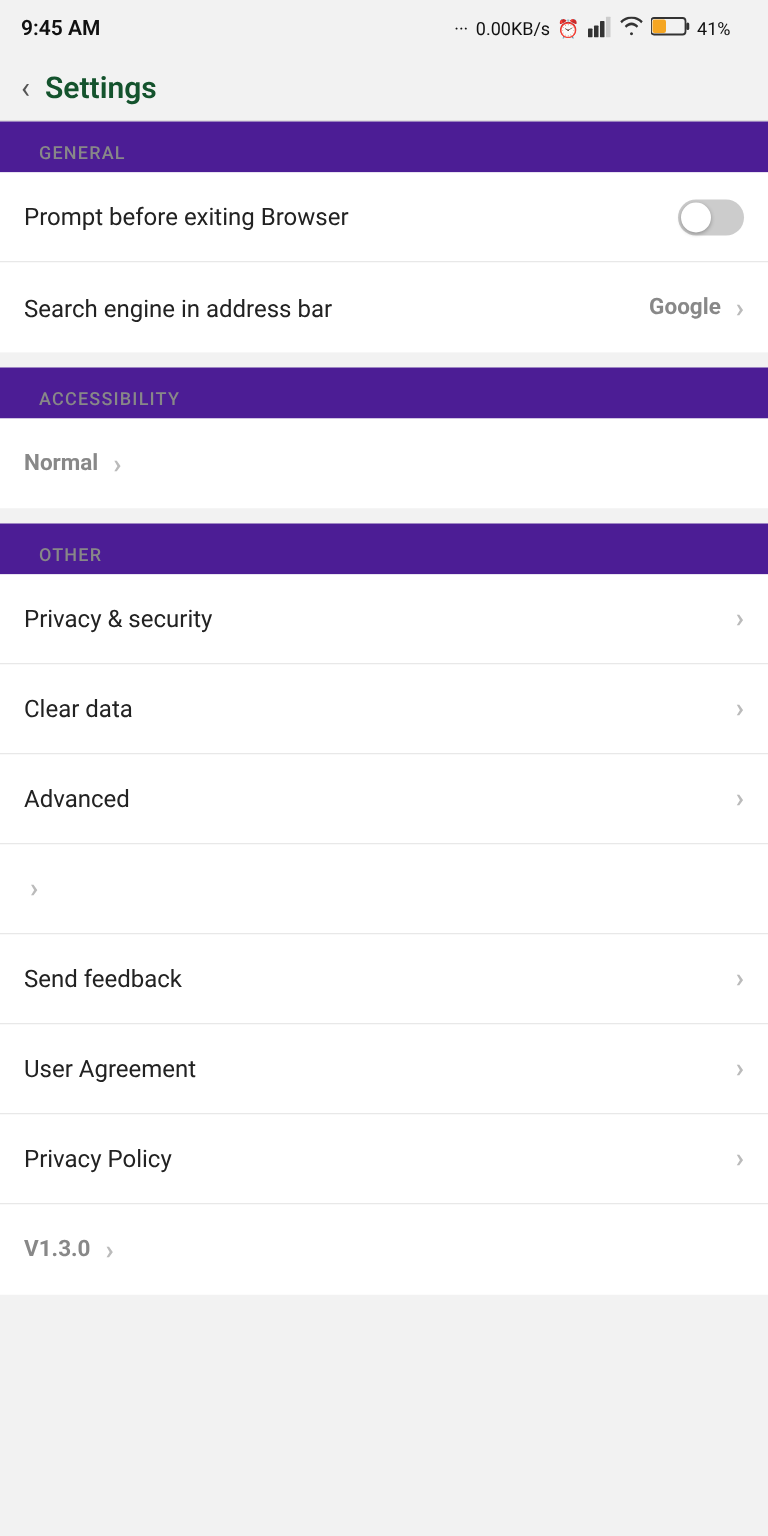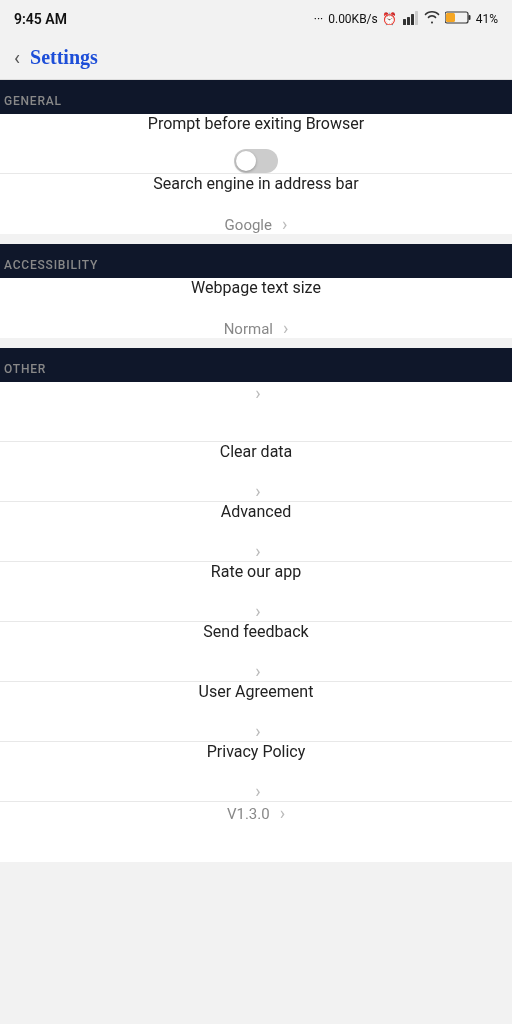--- a/index.html
+++ b/index.html
@@ -12,21 +12,21 @@
       font-size: 16px;
       color: #222;
     }
 
     
     .status-bar {
       background: #f2f2f2;
       display: flex;
       justify-content: space-between;
       align-items: center;
-      padding: 6px 14px 4px 14px;
+      padding: 6px 25px 4px 14px;
       height: 36px;
     }
     .status-time {
       font-size: 14px;
       font-weight: 600;
       color: #111;
     }
     .status-right {
       display: flex;
       align-items: center;
@@ -45,64 +45,63 @@
     }
     .back-arrow {
       font-size: 20px;
       color: #555;
       margin-right: 10px;
       line-height: 1;
     }
     .header-title {
       font-size: 20px;
       font-weight: 600;
-      color: #1d4ed8;
-      font-family: Liberation Serif, serif;
+      color: #14532d;
     }
 
     
     .section-header {
-      background: #0f172a;
-      padding: 14px 16px 6px 4px;
+      background: #4c1d95;
+      padding: 14px 16px 6px 26px;
       font-size: 12px;
       color: #888;
       letter-spacing: 0.8px;
       font-weight: 500;
     }
 
     
     .settings-list {
       background: #fff;
     }
 
     .settings-item {
       display: flex;
       align-items: center;
       justify-content: space-between;
       padding: 0 16px;
       min-height: 60px;
       border-bottom: 1px solid #e8e8e8;
       background: #fff;
-      flex-direction: column;
     }
     .settings-item:last-child {
       border-bottom: none;
       gap: 20px;
     }
 
     .item-label {
       font-size: 16px;
       color: #222;
       flex: 1;
     }
 
     .item-right {
       display: flex;
-      align-items: flex-end;
+      align-items: flex-start;
       gap: 6px;
+      font-weight: bold;
     }
 
     .item-value {
       font-size: 15px;
       color: #888;
     }
 
     
     .toggle {
       width: 44px;
@@ -197,55 +196,54 @@
     </div>
   </div>
 </div>
 
 <div class="section-divider"></div>
 
 <div class="section-header">ACCESSIBILITY</div>
 <div class="settings-list">
 
   <div class="settings-item">
-    <span class="item-label">Webpage text size</span>
     <div class="item-right">
       <span class="item-value">Normal</span>
       <span class="chevron">›</span>
     </div>
   </div>
 </div>
 
 <div class="section-divider"></div>
 
 <div class="section-header">OTHER</div>
 <div class="settings-list">
 
   <div class="settings-item">
+    <span class="item-label">Privacy &amp; security</span>
     <div class="item-right">
       <span class="chevron">›</span>
     </div>
   </div>
 
   <div class="settings-item">
     <span class="item-label">Clear data</span>
     <div class="item-right">
       <span class="chevron">›</span>
     </div>
   </div>
 
   <div class="settings-item">
     <span class="item-label">Advanced</span>
     <div class="item-right">
       <span class="chevron">›</span>
     </div>
   </div>
 
   <div class="settings-item">
-    <span class="item-label">Rate our app</span>
     <div class="item-right">
       <span class="chevron">›</span>
     </div>
   </div>
 
   <div class="settings-item">
     <span class="item-label">Send feedback</span>
     <div class="item-right">
       <span class="chevron">›</span>
     </div>

